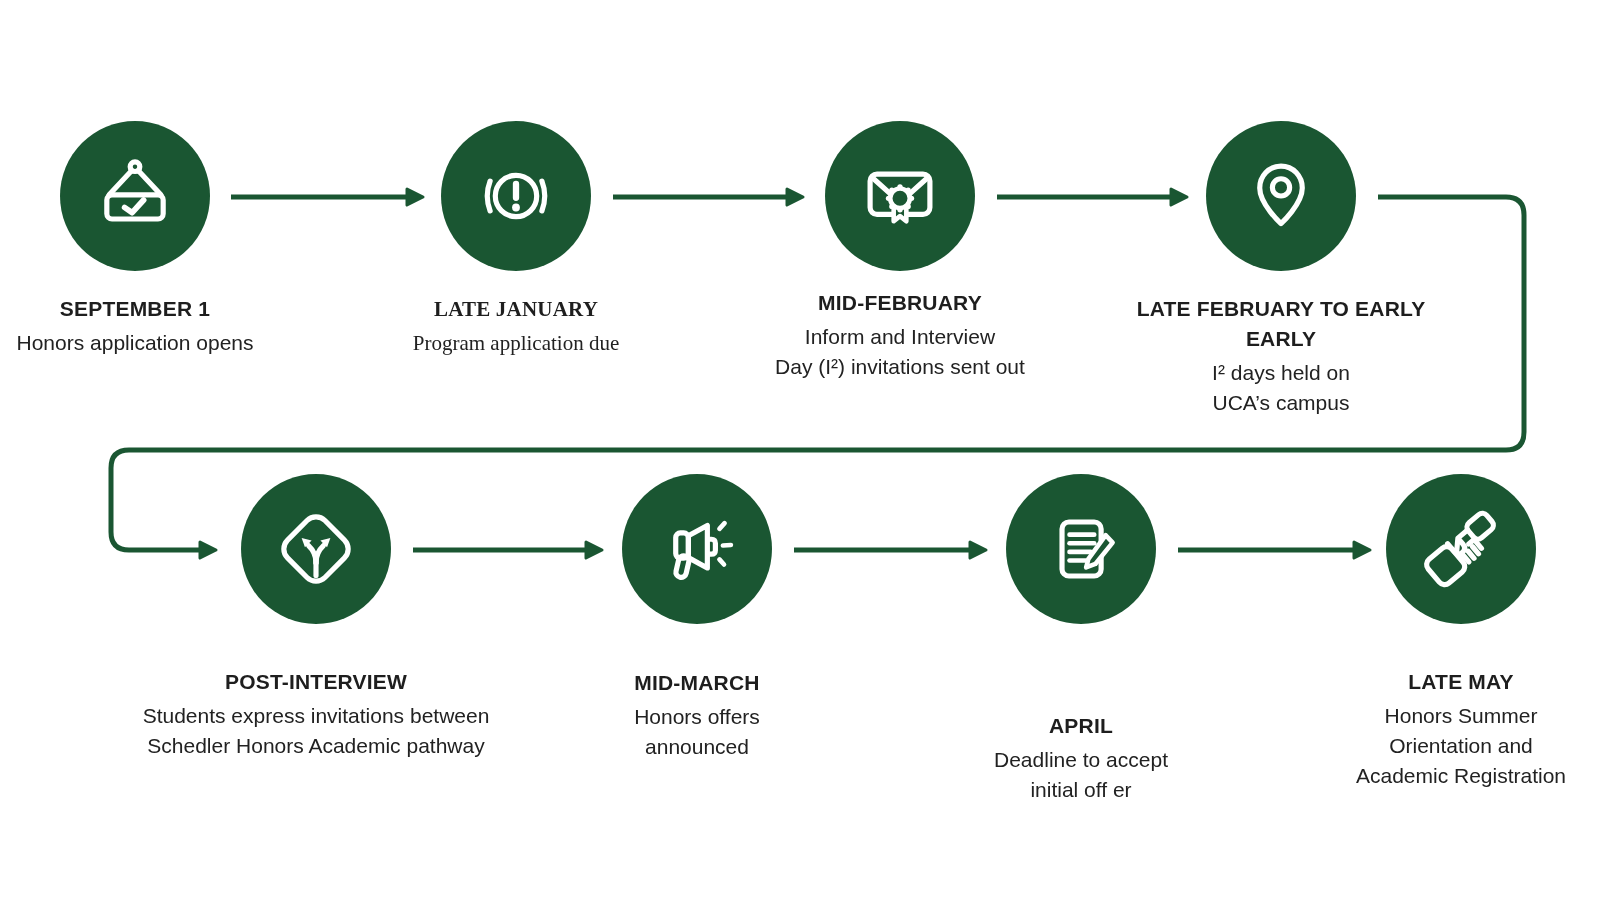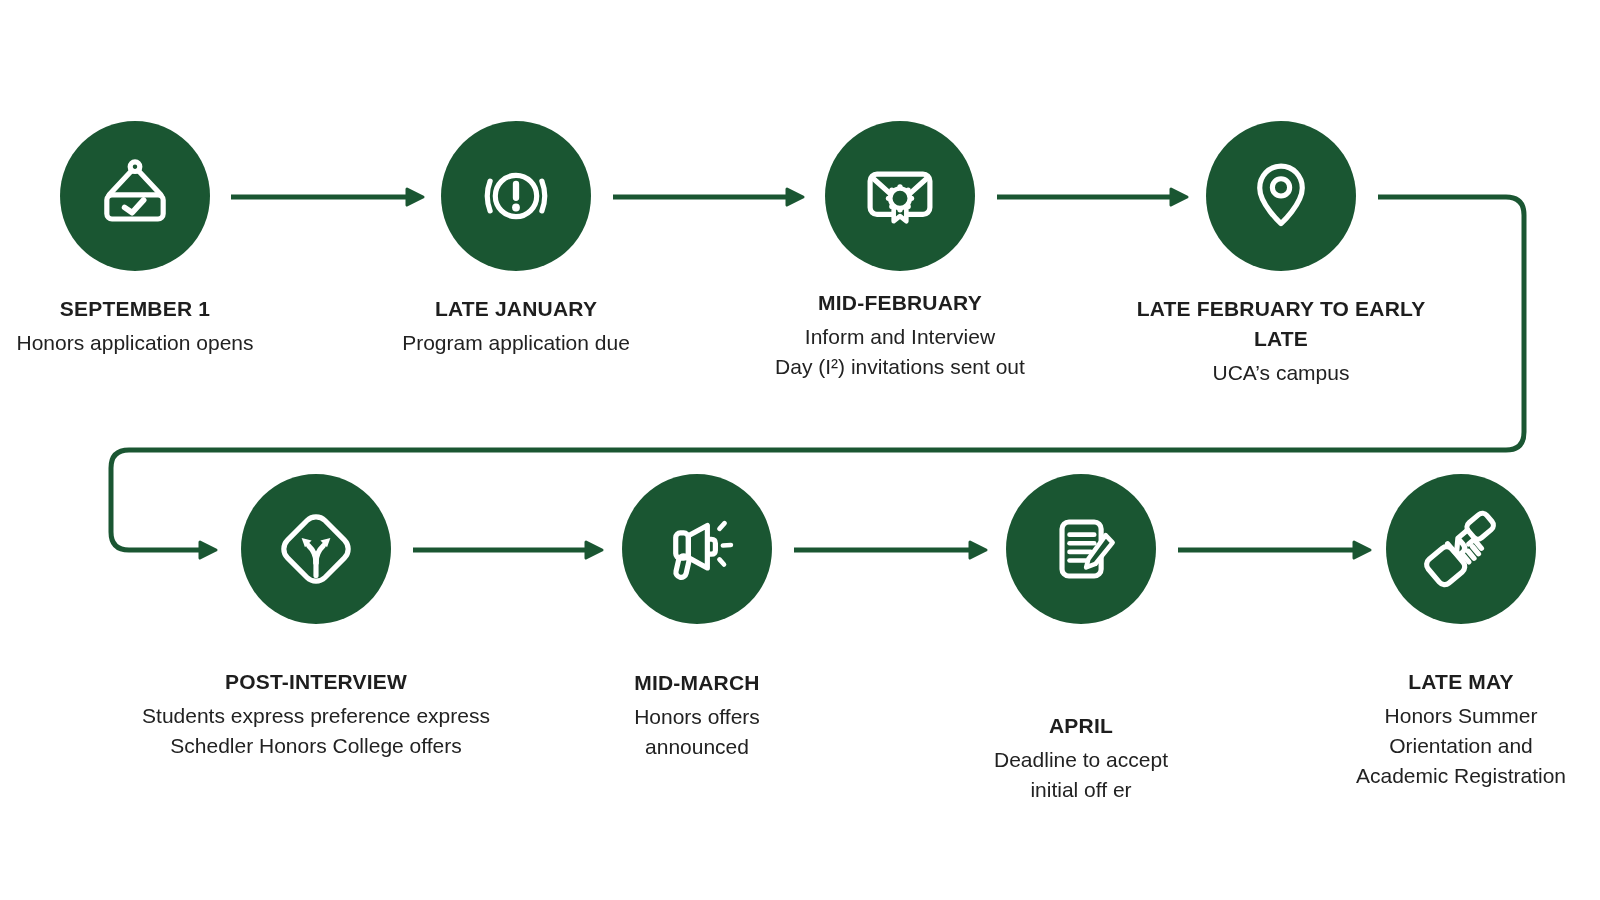--- a/index.html
+++ b/index.html
@@ -82,21 +82,21 @@
     <svg width="92" height="92" viewBox="0 0 80 80">
       <g class="ic">
         <circle cx="40" cy="40" r="18"></circle>
         <path d="M40 29.5 V41.5" stroke-width="5.5"></path>
         <path d="M17.5 27 Q12.5 40 17.5 53"></path>
         <path d="M62.5 27 Q67.5 40 62.5 53"></path>
       </g>
       <circle class="icf" cx="40" cy="50" r="3.4"></circle>
     </svg>
   </div>
-  <div class="label" style="left:306px;top:294px;">
+  <div class="label" style="left:306px;top:294px;font-family:Liberation Serif, serif;">
     <div class="title">
       <div>LATE JANUARY</div>
     </div>
     <div class="body">
       <div>Program application due</div>
     </div>
   </div>
 
   <div class="circle" style="left:825px;top:121px;">
     <svg width="92" height="92" viewBox="0 0 80 80">
@@ -133,23 +133,24 @@
     <svg width="92" height="92" viewBox="0 0 80 80">
       <g class="ic" stroke-width="5">
         <path d="M40 14 C29.5 14 21.5 22.5 21.5 33 C21.5 47 40 64 40 64 C40 64 58.5 47 58.5 33 C58.5 22.5 50.5 14 40 14 Z"></path>
         <circle cx="40" cy="32.5" r="7.5"></circle>
       </g>
     </svg>
   </div>
   <div class="label" style="left:1071px;top:294px;">
     <div class="title">
       <div>LATE FEBRUARY TO EARLY</div>
-      <div>LATE</div>
-    </div>
-    <div class="body">
+      <div>EARLY</div>
+    </div>
+    <div class="body">
+      <div>I² days held on</div>
       <div>UCA’s campus</div>
     </div>
   </div>
 
   <div class="circle" style="left:241px;top:474px;">
     <svg width="92" height="92" viewBox="0 0 80 80">
       <g class="ic">
         <rect x="17" y="17" width="46" height="46" rx="11" transform="rotate(45 40 40)"></rect>
         <path d="M40 63 V50"></path>
         <path d="M40 52 Q40 43 33.5 37"></path>
@@ -157,22 +158,22 @@
       </g>
       <polygon class="icf" points="27.5,30.5 36.2,32.6 30.4,38.4"></polygon>
       <polygon class="icf" points="52.5,30.5 43.8,32.6 49.6,38.4"></polygon>
     </svg>
   </div>
   <div class="label" style="left:106px;top:667px;">
     <div class="title">
       <div>POST-INTERVIEW</div>
     </div>
     <div class="body">
-      <div>Students express preference express</div>
-      <div>Schedler Honors College offers</div>
+      <div>Students express invitations between</div>
+      <div>Schedler Honors Academic pathway</div>
     </div>
   </div>
 
   <div class="circle" style="left:622px;top:474px;">
     <svg width="92" height="92" viewBox="0 0 80 80">
       <g class="ic">
         <rect x="24.5" y="46" width="9" height="19" rx="4.5" transform="rotate(13 29 48)"></rect>
         <rect x="21.5" y="26" width="11" height="22" rx="4"></rect>
         <path d="M32.5 28.5 L49 19.5 V56.5 L32.5 47.5 Z"></path>
         <path d="M49.5 31.5 H52.5 Q56 31.5 56 35 V41 Q56 44.5 52.5 44.5 H49.5"></path>

